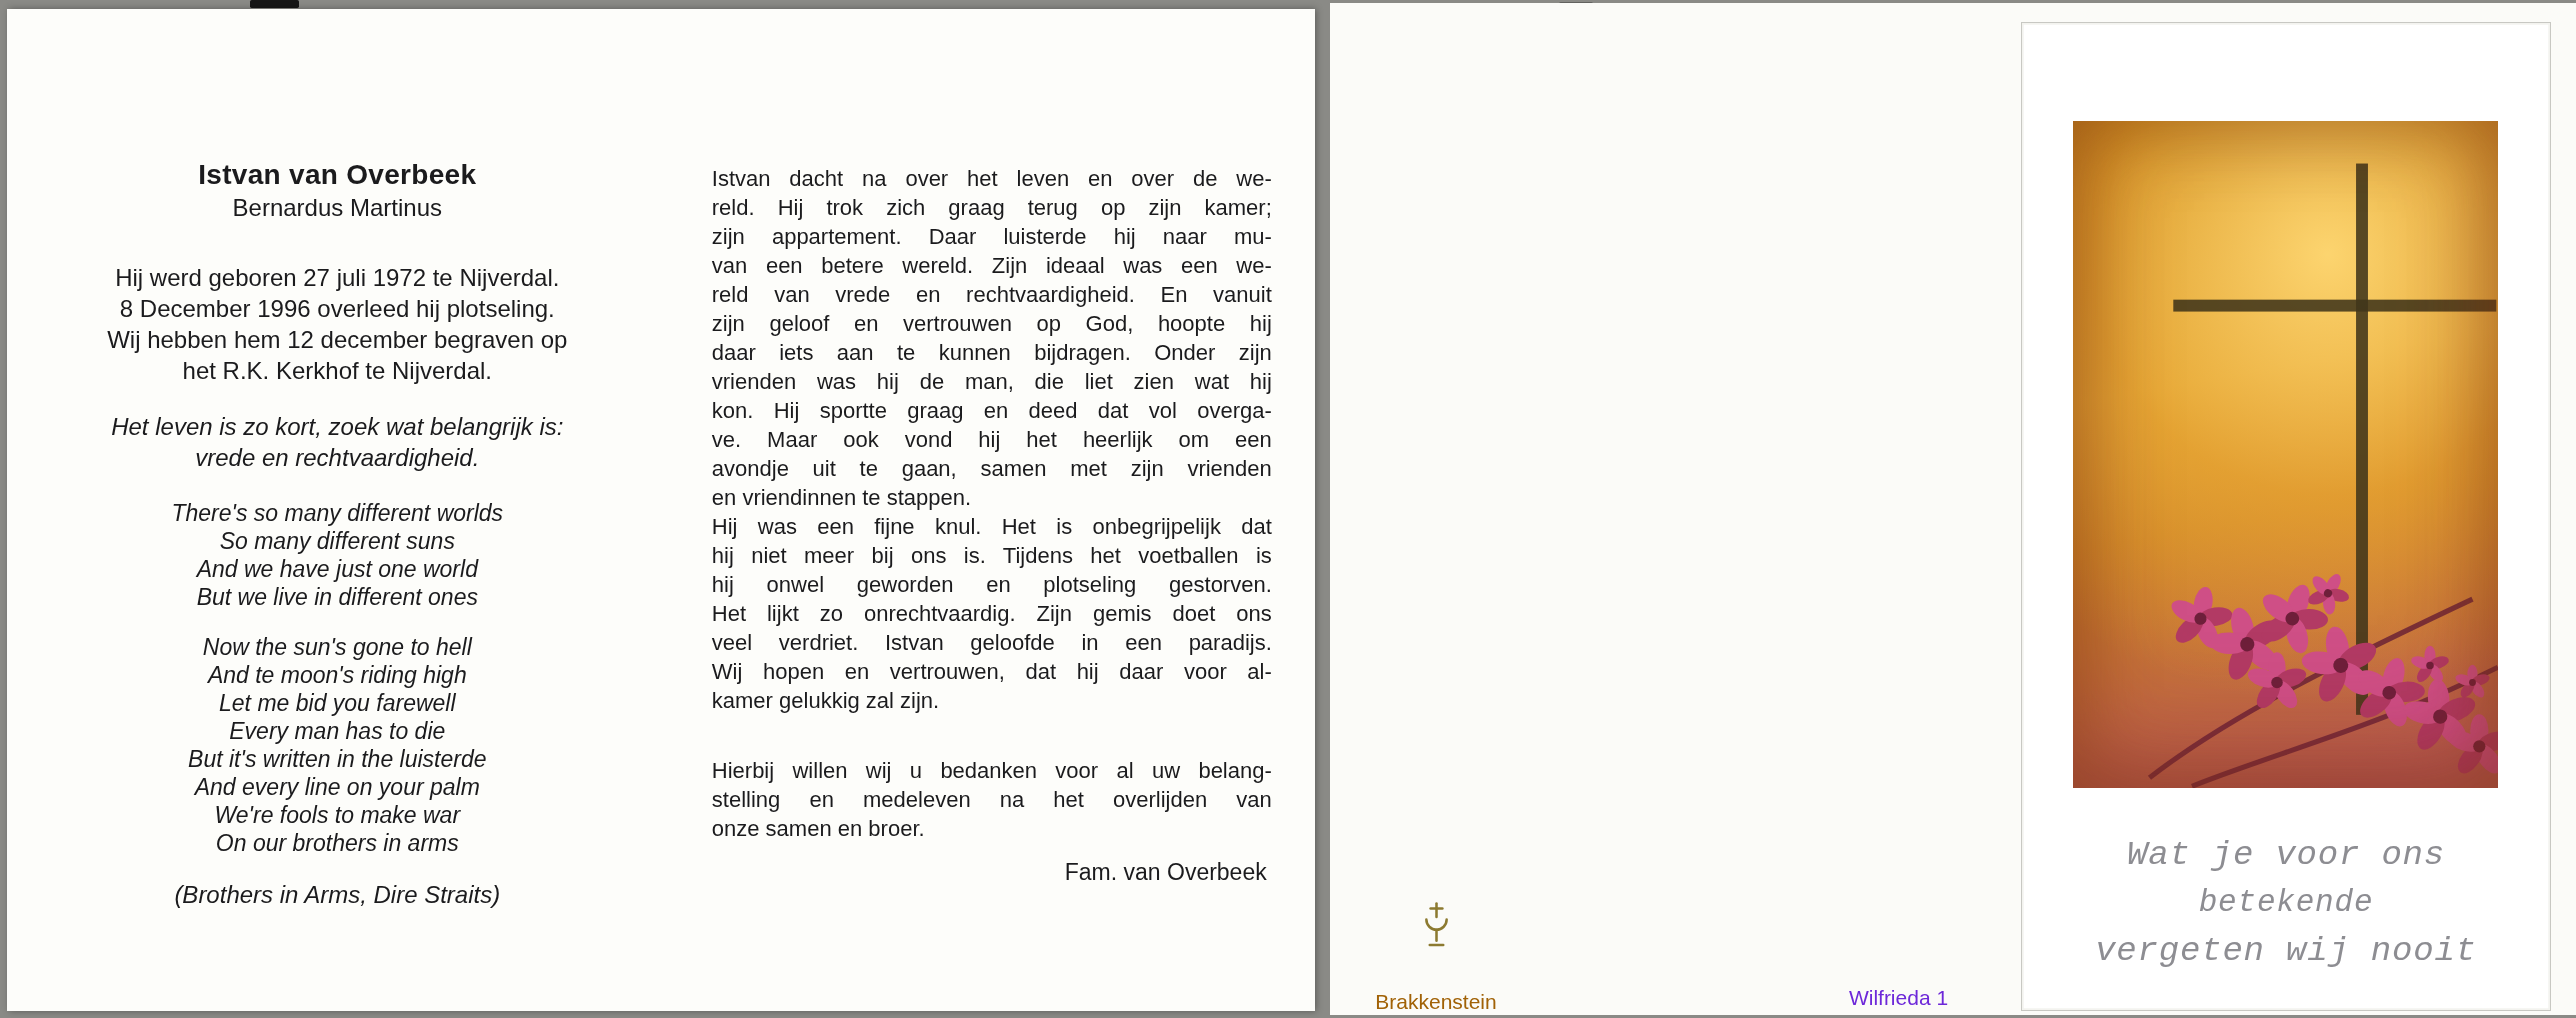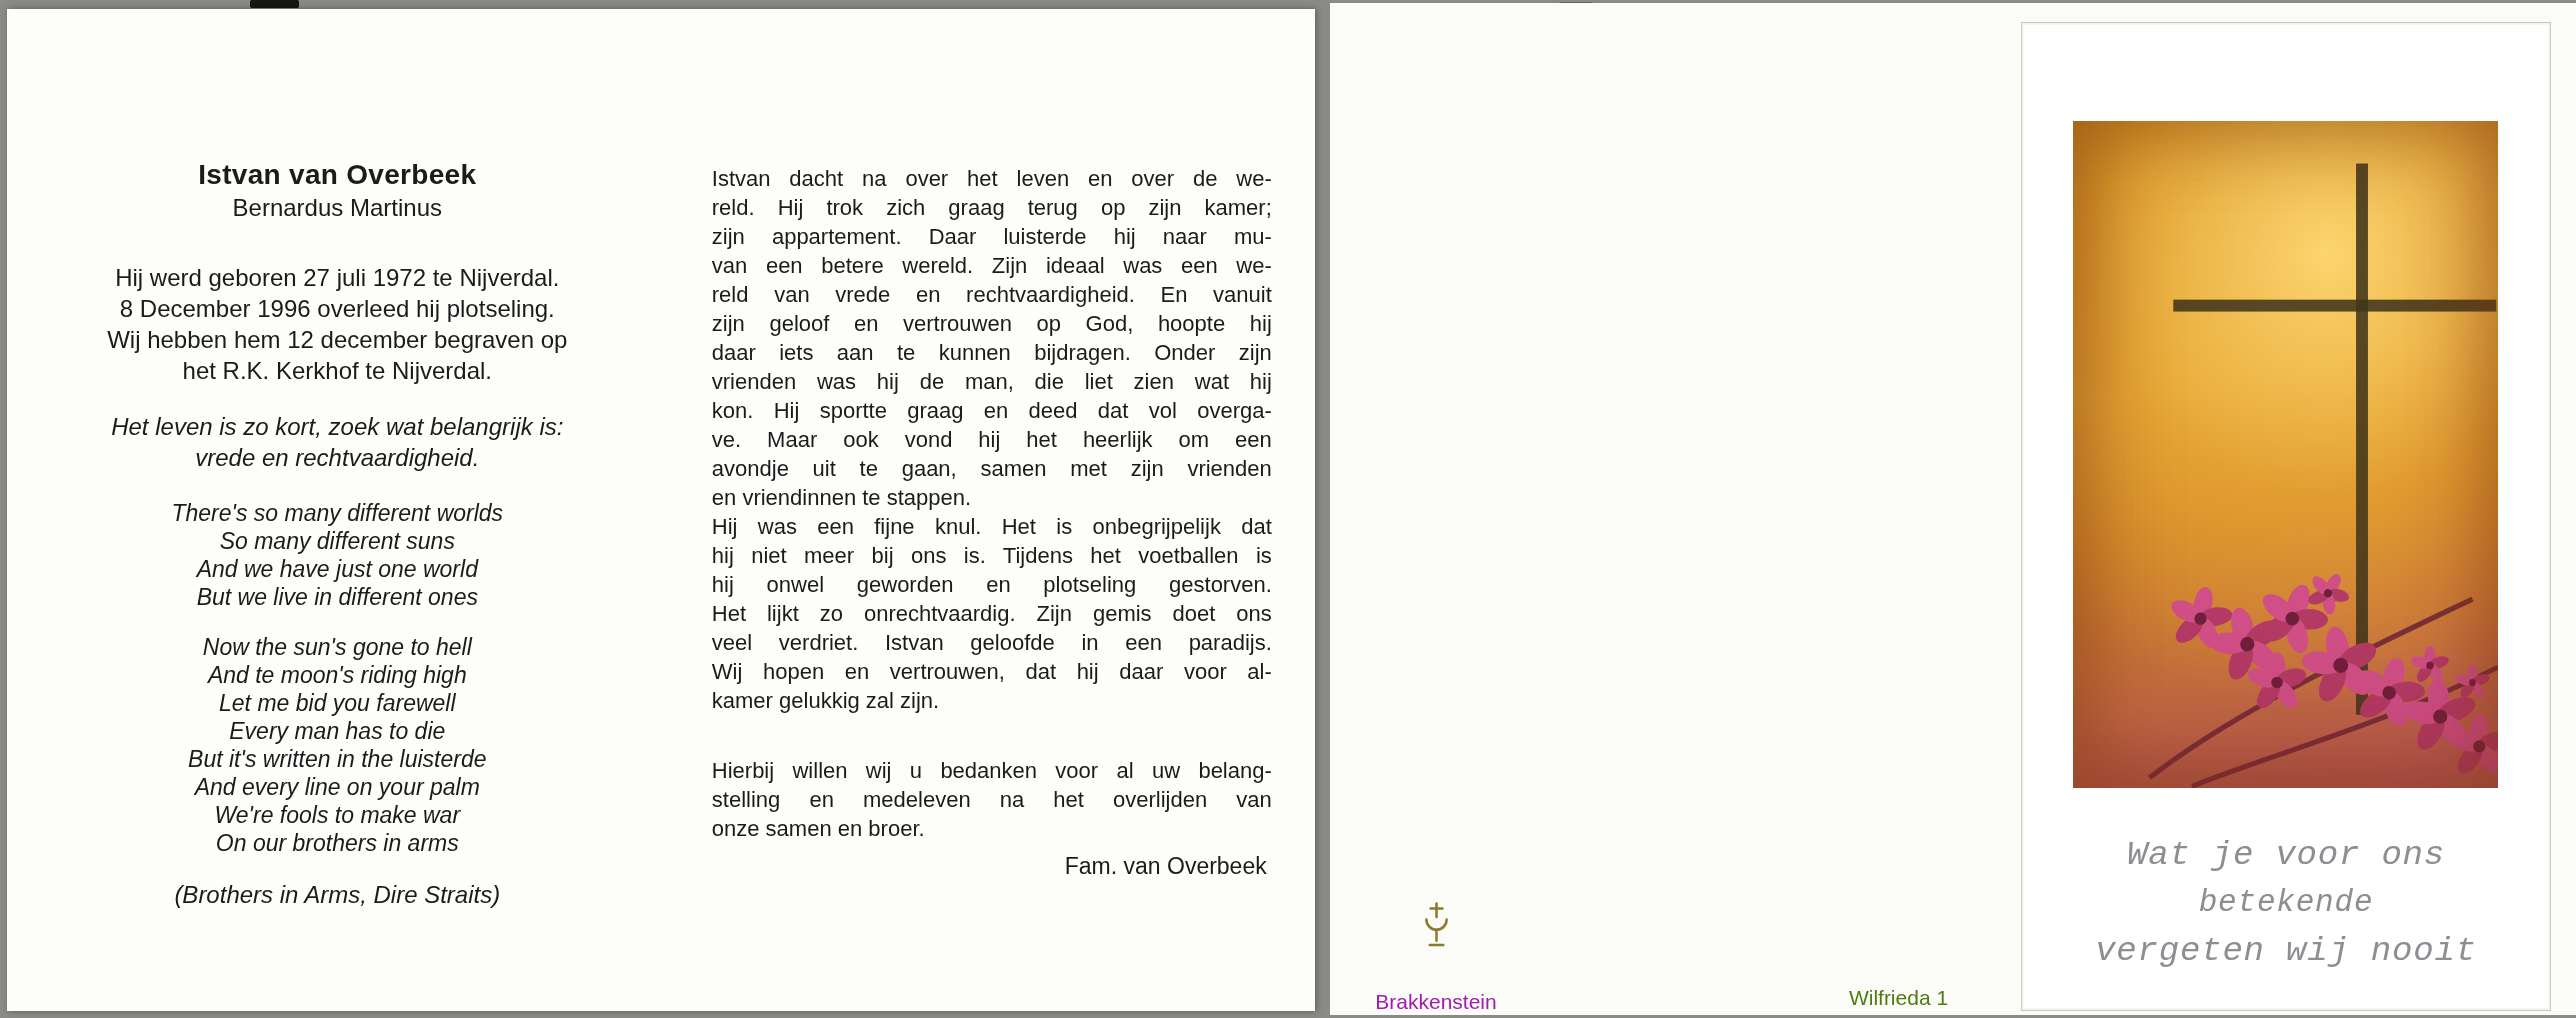--- a/index.html
+++ b/index.html
@@ -33,32 +33,32 @@
   .poem{line-height:28px;font-size:23px;margin-bottom:22px;}
   .credit{margin-top:0;margin-bottom:0;}
 
   .col-right{
     position:absolute;left:705px;top:155px;width:560px;
     color:#1b1b1d;font-size:22px;line-height:29px;
   }
   .justified .line{text-align:justify;text-align-last:justify;}
   .justified .line:last-child{text-align-last:left;}
   .thanks{margin-top:41px;}
-  .signature{margin-top:9px;text-align:right;padding-right:5.1px;font-size:23px;}
+  .signature{margin-top:15px;text-align:right;padding-right:5.1px;font-size:23px;}
 
   
   .page-front{
     position:absolute;left:1330px;top:3.4px;width:1246px;height:1012px;
     background:#fbfbf8;
   }
   .pub{position:absolute;left:25.5px;top:898px;width:161px;text-align:center;}
   .logo{width:29px;height:49px;display:inline-block;}
   .logo .ln{stroke:var(--logo-olive);stroke-width:3;fill:none;stroke-linecap:round;}
-  .pubname{margin-top:37px;font-size:21px;color:#a21caf;}
-  .series{position:absolute;left:492px;top:983px;width:153px;text-align:center;font-size:21px;color:#4d7c0f;}
+  .pubname{margin-top:37px;font-size:21px;color:#a16207;}
+  .series{position:absolute;left:492px;top:983px;width:153px;text-align:center;font-size:21px;color:#6d28d9;}
 
   .front-card{
     position:absolute;left:691px;top:18.7px;width:528px;height:987px;
     background:#ffffff;border:0.8px solid #c8c8c3;
     box-shadow:inset 0 0 0 1.7px #f3f3ef;
   }
   .photo{
     position:absolute;left:51px;top:98px;width:425px;height:667px;overflow:hidden;
     background:
       radial-gradient(140% 90% at 60% 20%, rgba(255,216,115,.95) 0%, rgba(242,176,56,.55) 40%, rgba(200,110,30,0) 75%),

